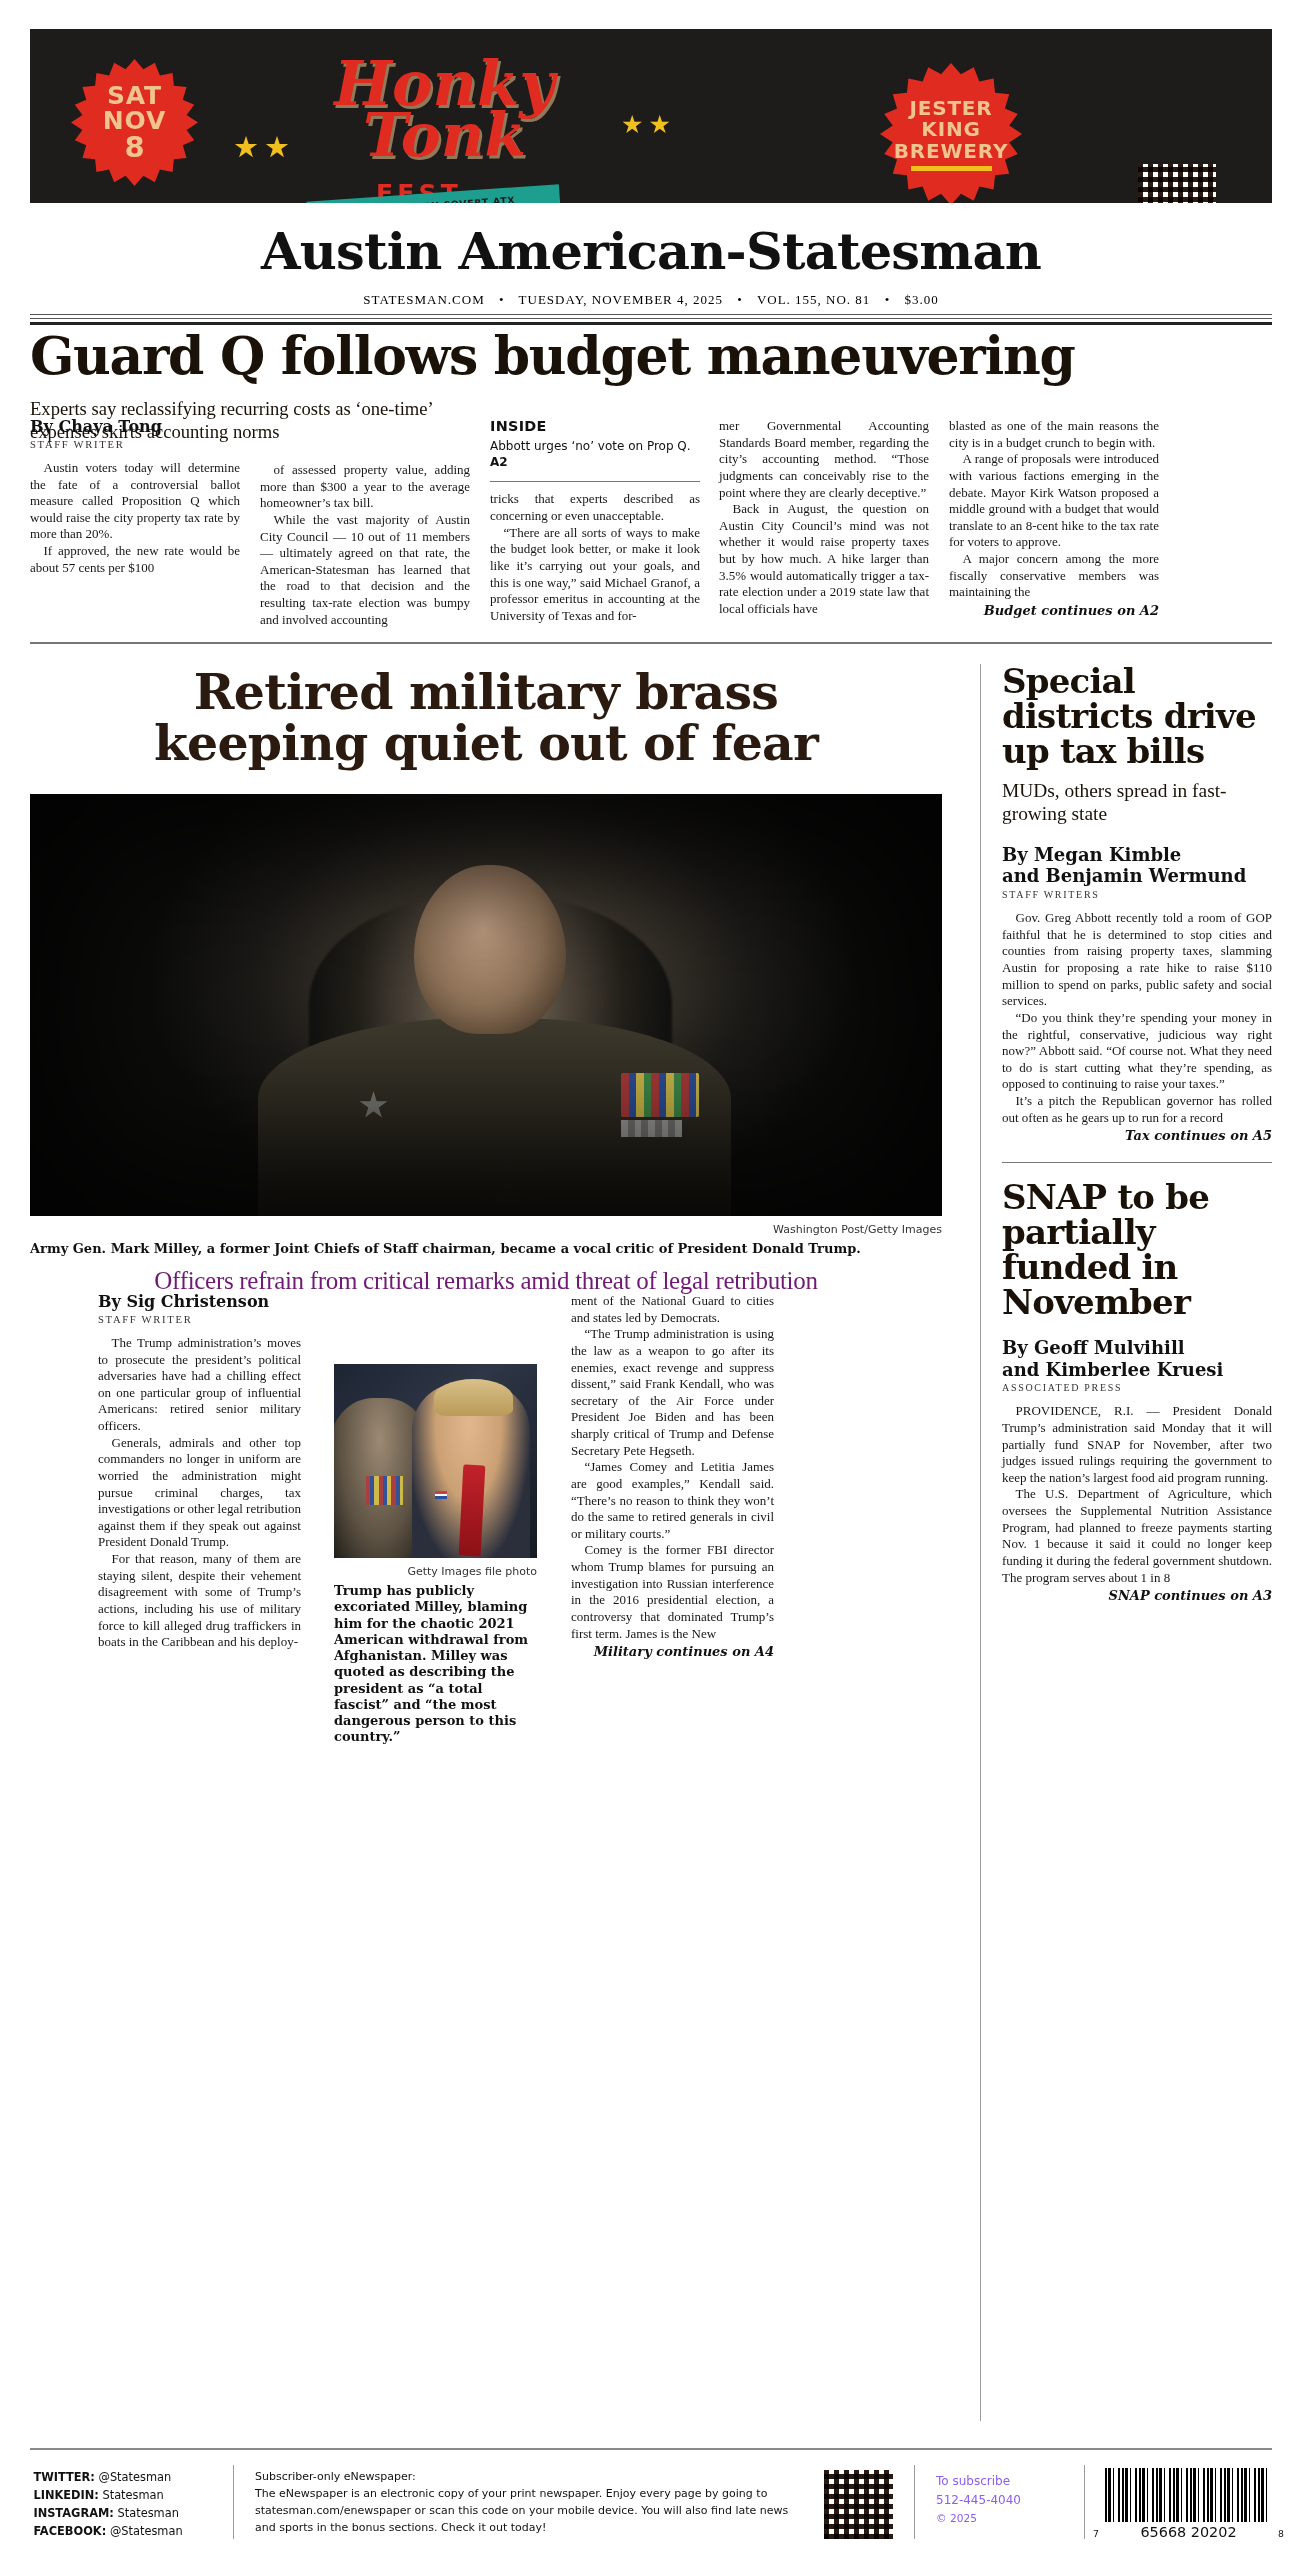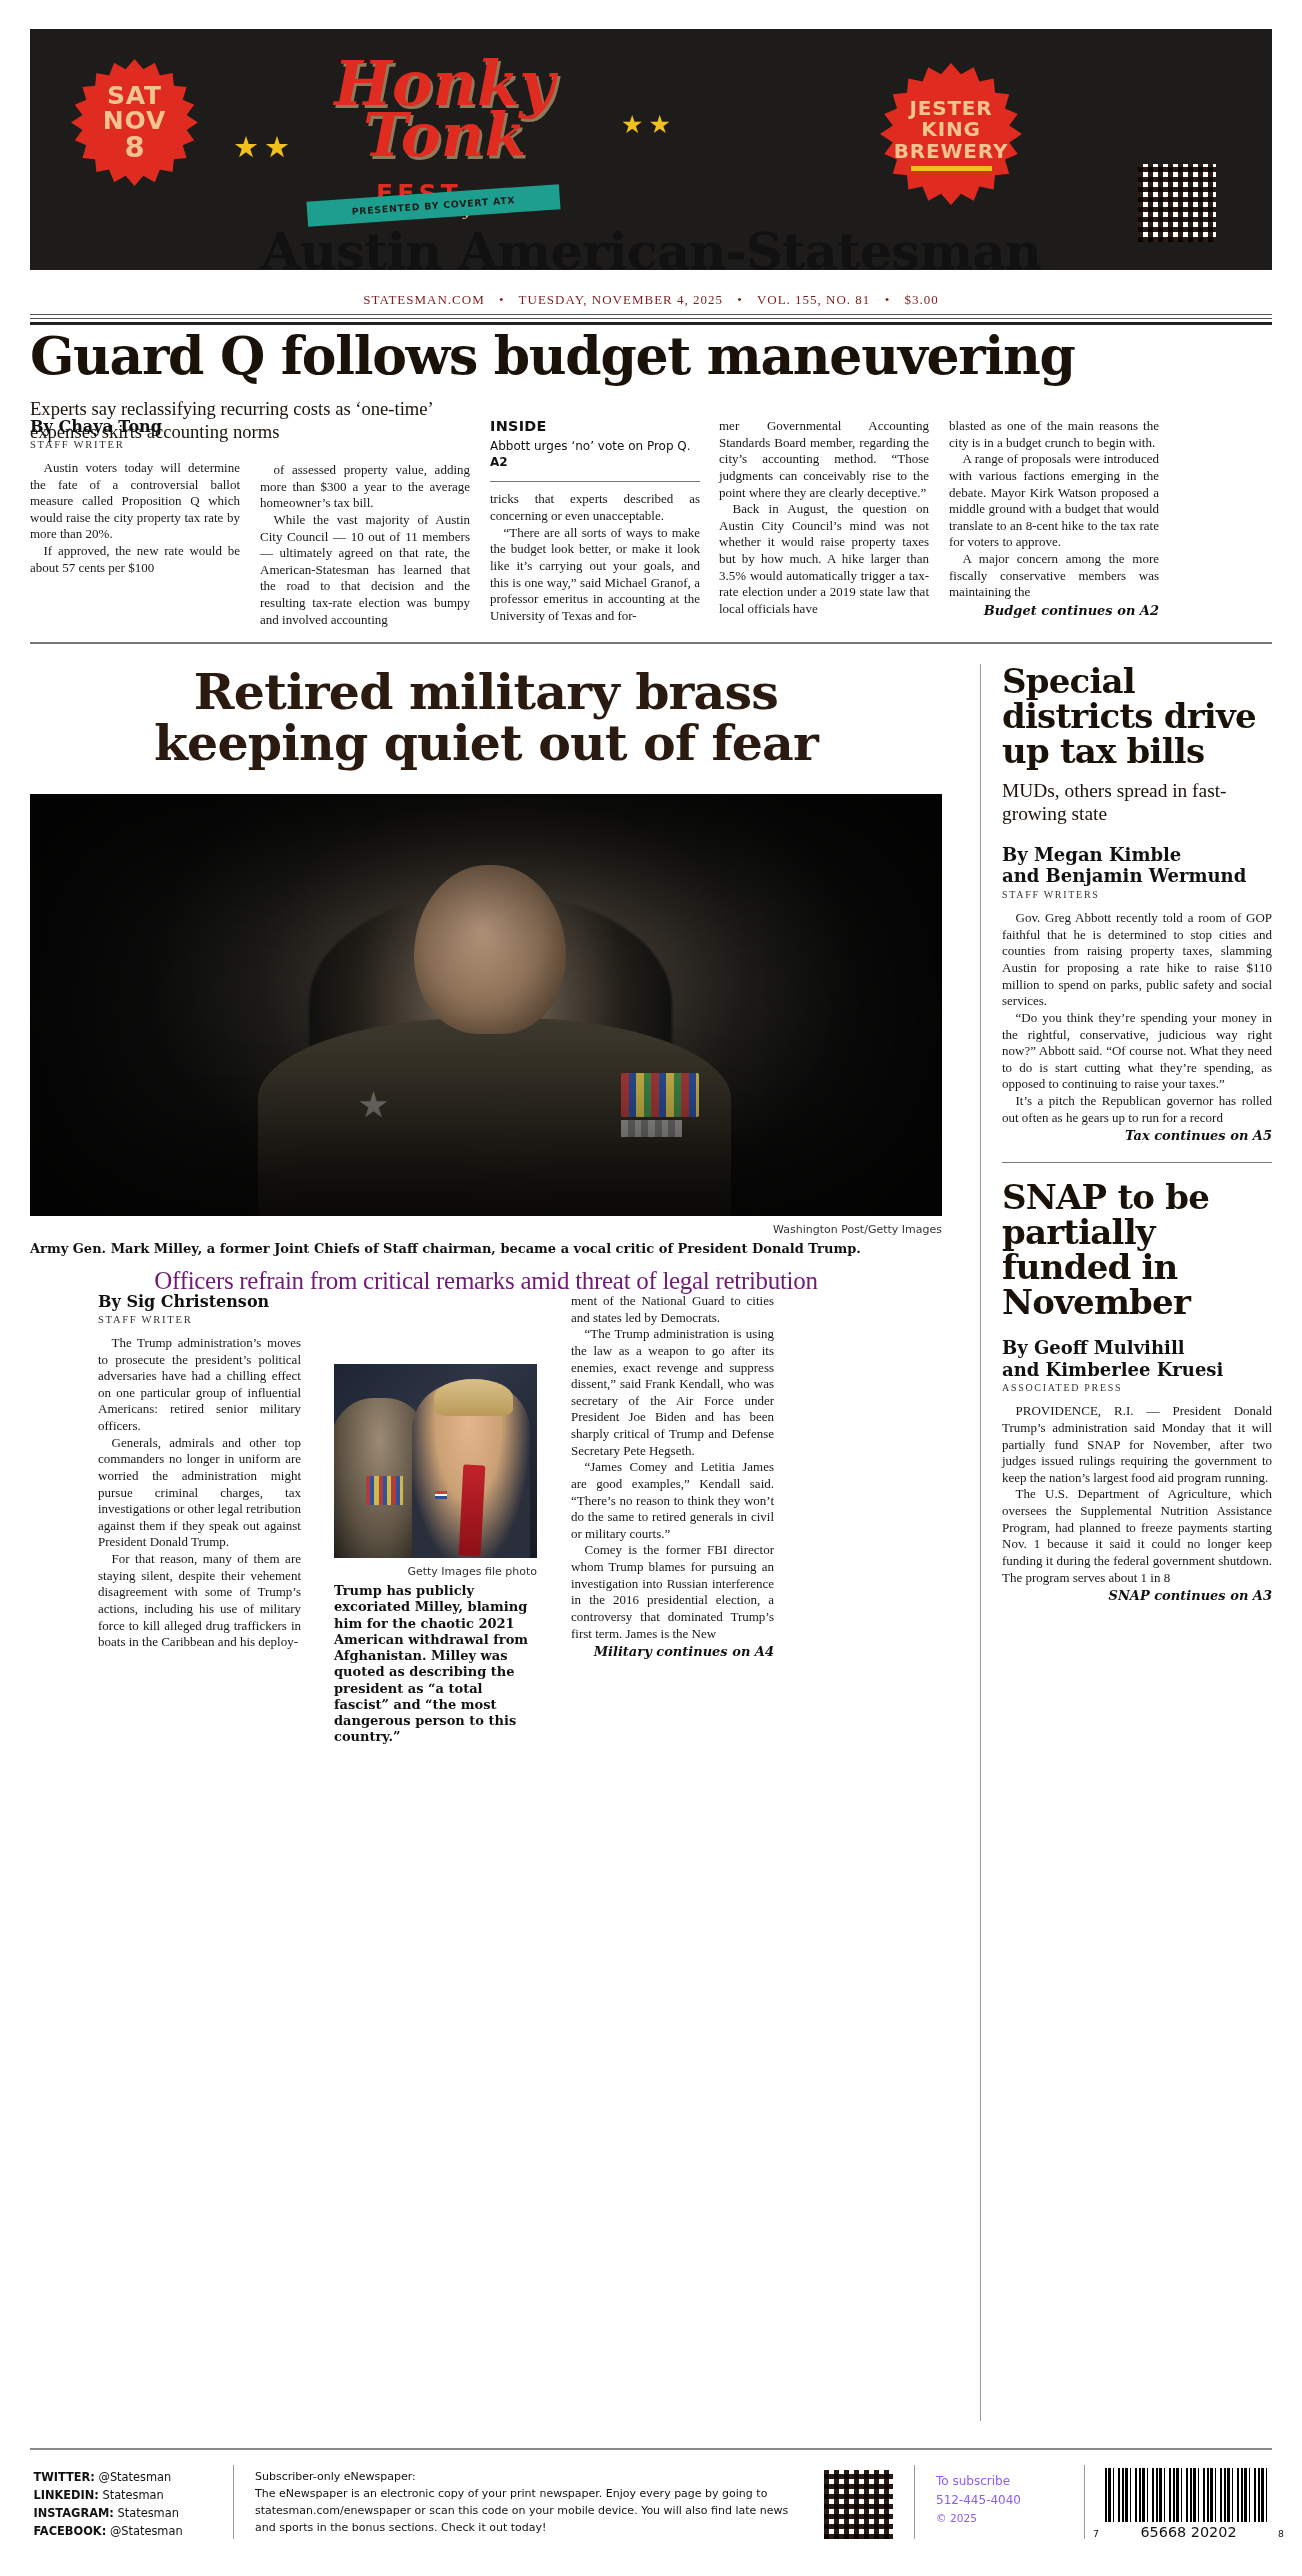--- a/index.html
+++ b/index.html
@@ -6,21 +6,21 @@
   body{
     width:1303px;height:2576px;
     font-family:"Liberation Serif",serif;
     color:#111;
     -webkit-font-smoothing:antialiased;
   }
   .page{position:relative;width:1303px;height:2576px;overflow:hidden;background:#fff;}
 
   
   .ad-banner{
-    position:absolute;left:30px;top:29px;width:1242px;height:241px;
+    position:absolute;left:30px;top:29px;width:1242px;height:174px;
     background:#1d1c1a;overflow:hidden;
   }
   .ad-badge{
     position:absolute;width:127px;height:127px;background:#e02b20;
     display:flex;flex-direction:column;align-items:center;justify-content:center;
     color:#efc48e;font-family:"DejaVu Sans",sans-serif;font-weight:bold;
     line-height:1.0;text-align:center;
   }
   .badge-star{
     clip-path:polygon(
@@ -72,21 +72,21 @@
   .ad-qr{position:absolute;left:1108px;top:135px;width:78px;height:78px;}
 
   
   .masthead{position:absolute;left:30px;top:226px;width:1242px;text-align:center;}
   .nameplate{
     font-family:"DejaVu Serif",serif;font-weight:bold;font-size:51px;line-height:1;
     letter-spacing:-0.8px;color:#111;
   }
   .dateline{
     margin-top:15px;font-family:"Liberation Serif",serif;font-size:13px;
-    letter-spacing:1px;color:#7f1d1d;
+    letter-spacing:1px;color:#000000;
   }
   .dateline span.sep{margin:0 10px;}
   .rule-stack{position:absolute;left:30px;top:311px;width:1242px;}
   .rule-thin{height:0.8px;background:#555;margin-bottom:3.4px;}
   .rule-thick{height:2.5px;background:#222;}
 
   
   .lead{position:absolute;left:30px;top:329px;width:1242px;}
   .lead-head{
     font-family:"DejaVu Serif",serif;font-weight:bold;font-size:52px;line-height:1.02;

